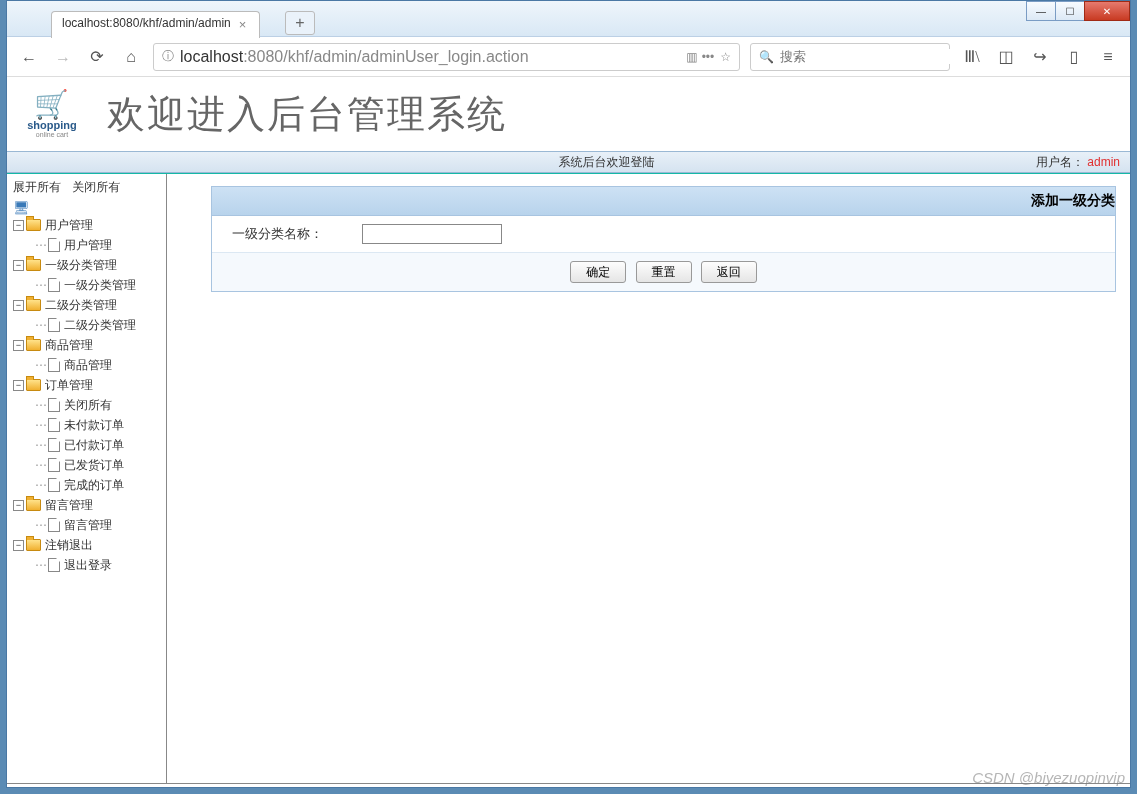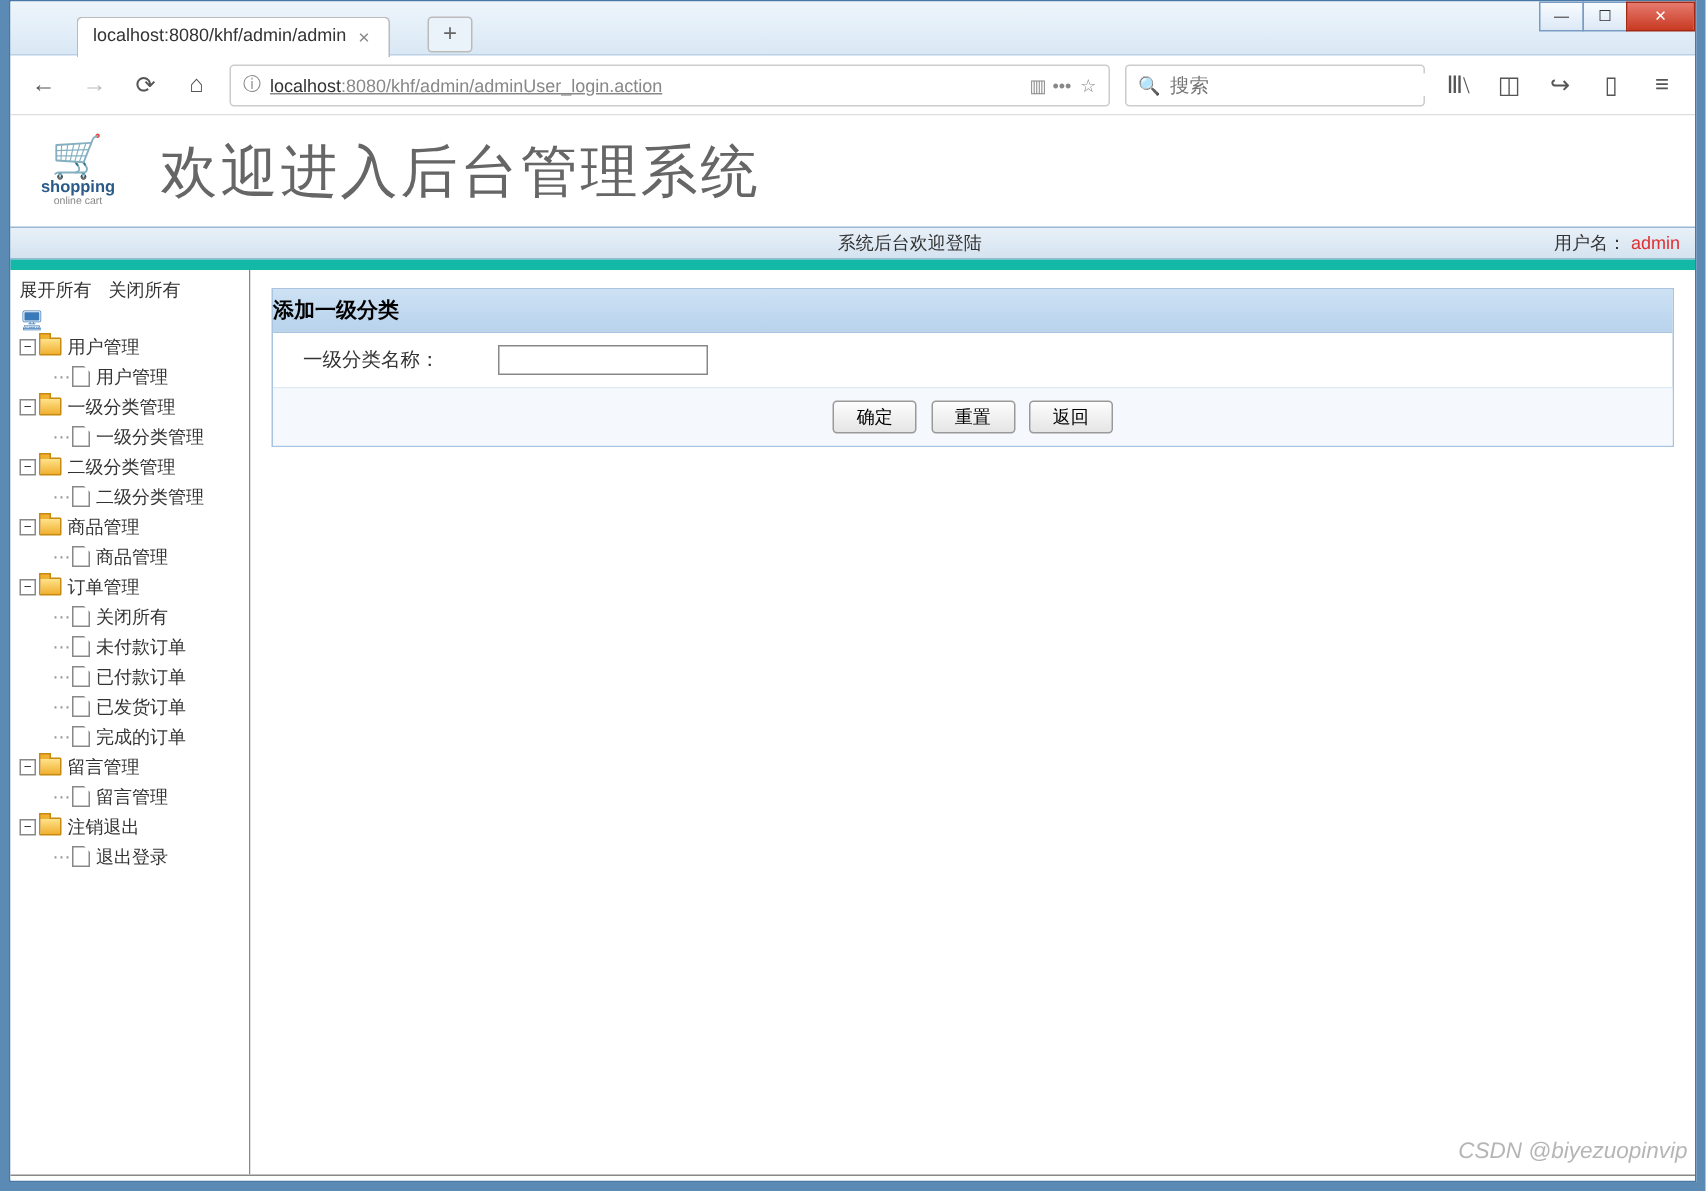--- a/index.html
+++ b/index.html
@@ -88,21 +88,21 @@
   flex: 1;
   height: 28px;
   border: 1px solid #ccc;
   border-radius: 3px;
   display: flex;
   align-items: center;
   padding: 0 8px;
   gap: 6px;
   color: #888;
 }
-.urlbar .url-text { flex: 1; color: #888; font-size: 12px; text-decoration: underline; }
+.urlbar .url-text { flex: 1; color: #888; font-size: 16px; }
 .urlbar .url-text .host { color: #333; }
 .searchbar {
   width: 200px;
   height: 28px;
   border: 1px solid #ccc;
   border-radius: 3px;
   display: flex; align-items: center;
   padding: 0 8px;
   gap: 6px;
   color: #888;
@@ -147,21 +147,22 @@
   font-size: 12px;
   color: #333;
   padding: 0 10px;
 }
 .statusbar .center { flex: 1; text-align: center; }
 .statusbar .user { color: #333; }
 .statusbar .username { color: #e03030; }
 .main {
   flex: 1;
   display: flex;
-  border-top: 7px solid #14b8a6;
+  border-top: 1px solid #14b8a6;
+  gap: 30px;
 }
 .sidebar {
   width: 160px;
   border-right: 1px solid #888;
   background: #fff;
   padding: 4px;
   overflow: auto;
 }
 .sidebar-controls {
   font-size: 12px;
@@ -238,21 +239,21 @@
 .content {
   flex: 1;
   padding: 12px 14px;
   background: #fff;
 }
 .panel {
   border: 1px solid #a8c4e0;
 }
 .panel-title {
   background: linear-gradient(#cde1f4,#b8d3ec);
-  text-align: left;
+  text-align: right;
   font-weight: bold;
   font-size: 14px;
   padding: 5px 0;
   border-bottom: 1px solid #a8c4e0;
 }
 .panel-row {
   display: flex;
   align-items: center;
   padding: 8px 20px;
   border-bottom: 1px solid #dce8f3;
@@ -278,21 +279,21 @@
   height: 22px;
   margin: 0 3px;
   border: 1px solid #999;
   background: linear-gradient(#fdfdfd,#e5e5e5);
   border-radius: 3px;
   font-size: 12px;
   cursor: pointer;
 }
 .watermark {
   position: absolute;
-  right: 12px; bottom: 18px;
+  right: 12px; bottom: 8px;
   color: rgba(120,120,120,0.55);
   font-size: 15px;
   font-style: italic;
   font-family: Arial, sans-serif;
 }
 .footer-line {
   height: 4px;
   background: #fff;
   border-top: 1px solid #888;
 }

